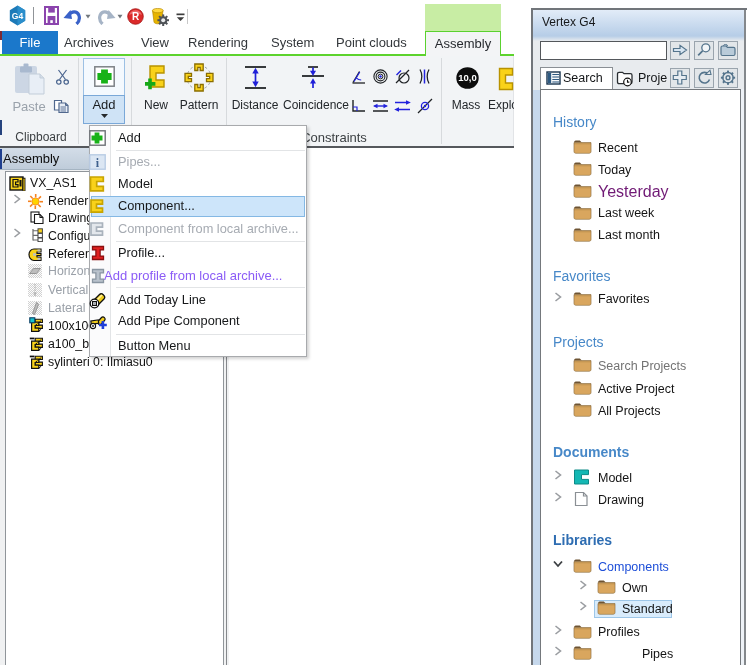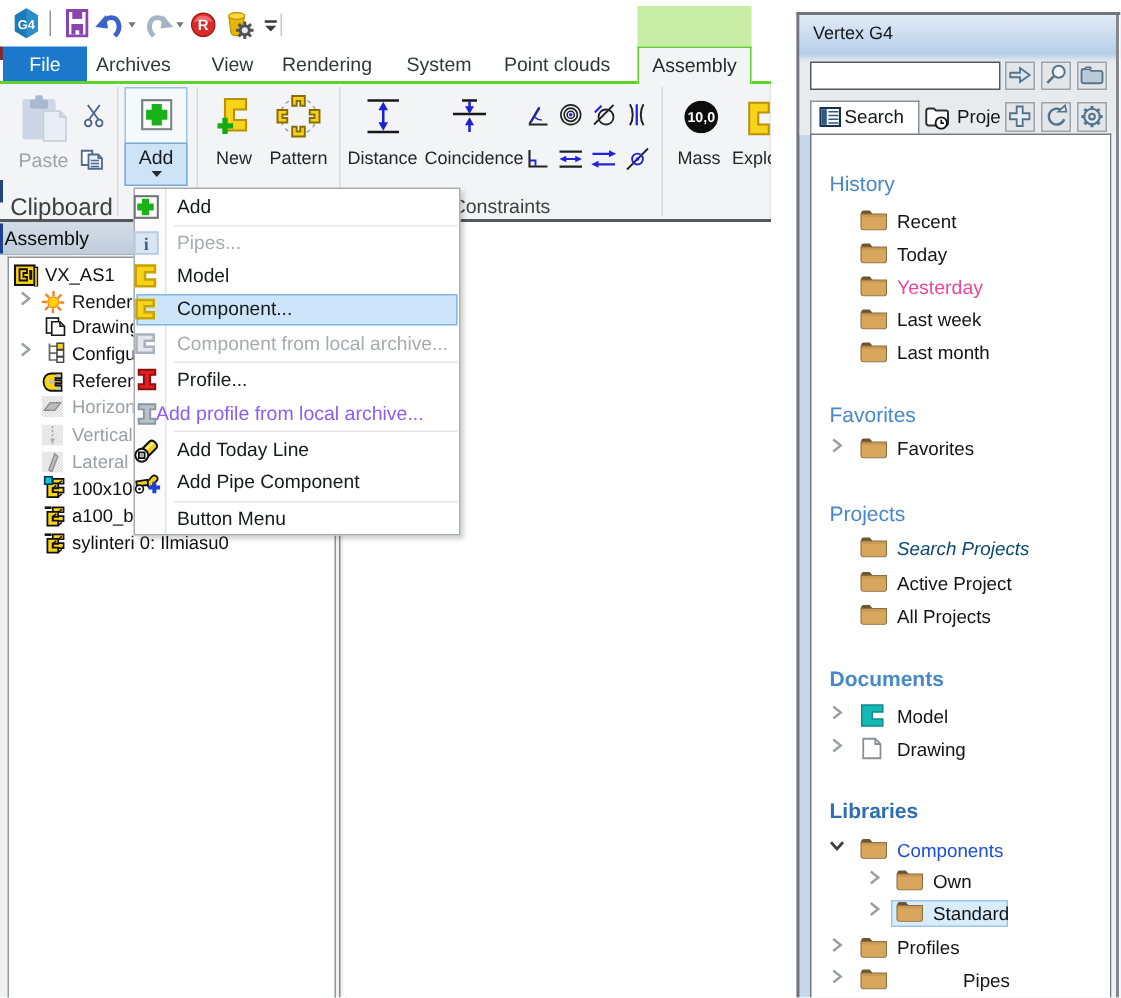--- a/index.html
+++ b/index.html
@@ -87,21 +87,21 @@
 
 <div class="a" style="left:0;top:56px;width:514px;height:90px;background:#f2f4f6;"></div>
 <div class="a" style="left:0;top:146px;width:514px;height:2px;background:#55585c;"></div>
 <div class="a" style="left:513px;top:56px;width:1px;height:90px;background:#e2e4e7;"></div>
 
 <div class="a" style="left:78px;top:58px;width:1px;height:86px;background:#d7dadd;"></div>
 <div class="a" style="left:131px;top:58px;width:1px;height:86px;background:#d7dadd;"></div>
 <div class="a" style="left:226px;top:58px;width:1px;height:86px;background:#d7dadd;"></div>
 <div class="a" style="left:441px;top:58px;width:1px;height:86px;background:#d7dadd;"></div>
 
-<div class="a lbl" style="left:1px;top:130px;width:80px;text-align:center;font-size:16px;">Clipboard</div>
+<div class="a lbl" style="left:1px;top:130px;width:80px;text-align:center;font-size:12px;">Clipboard</div>
 <div class="a lbl" style="left:279px;top:130px;width:110px;text-align:center;font-size:13px;">Constraints</div>
 
 <svg class="a" style="left:13px;top:62px;" width="33" height="34" viewBox="0 0 33 34">
  <rect x="2" y="4" width="22" height="27" rx="2" fill="#ccd6e4"></rect>
  <rect x="7" y="4.5" width="12" height="6" rx="1.2" fill="#a9b9cf"></rect>
  <rect x="10.5" y="1.5" width="5" height="4.5" rx="1" fill="#a9b9cf"></rect>
  <path d="M16,12 L27,12 L31,16 L31,32 L16,32 Z" fill="#e8eef6" stroke="#c2cdd9" stroke-width="1"></path>
  <path d="M27,12 L27,16 L31,16" fill="#d4dde8" stroke="#c2cdd9" stroke-width="1"></path>
 </svg>
 <div class="a" style="left:0px;top:99px;width:58px;text-align:center;color:#9aa2ab;font-size:13px;">Paste</div>
@@ -493,21 +493,21 @@
       <path d="M1,3.6 C1,2.4 1.6,1.4 2.8,1.4 L6.8,1.4 L8.8,3.6 z" fill="#6e5433"></path>
       <path d="M1,3.6 L18,3.6 C18,3.6 18,3.9 18,4.8 L18,12.5 C18,13.6 17.3,14.2 16.2,14.2 L2.8,14.2 C1.7,14.2 1,13.6 1,12.5 z" fill="#c99a55" stroke="#8d6f42" stroke-width="0.7"></path>
       <path d="M1.6,5.6 L17.4,5.6 L17.4,12.6 C17.4,13.4 17,13.8 16.2,13.8 L2.8,13.8 C2,13.8 1.6,13.4 1.6,12.6 z" fill="#d9a65e"></path>
     </svg>
 <div class="a" style="left:598px;top:161.8px;height:16px;line-height:16px;font-size:12.5px;color:#141414;white-space:nowrap;">Today</div>
 <svg class="a" style="left:573px;top:183px;" width="19" height="15" viewBox="0 0 19 15">
       <path d="M1,3.6 C1,2.4 1.6,1.4 2.8,1.4 L6.8,1.4 L8.8,3.6 z" fill="#6e5433"></path>
       <path d="M1,3.6 L18,3.6 C18,3.6 18,3.9 18,4.8 L18,12.5 C18,13.6 17.3,14.2 16.2,14.2 L2.8,14.2 C1.7,14.2 1,13.6 1,12.5 z" fill="#c99a55" stroke="#8d6f42" stroke-width="0.7"></path>
       <path d="M1.6,5.6 L17.4,5.6 L17.4,12.6 C17.4,13.4 17,13.8 16.2,13.8 L2.8,13.8 C2,13.8 1.6,13.4 1.6,12.6 z" fill="#d9a65e"></path>
     </svg>
-<div class="a" style="left:598px;top:183.5px;height:16px;line-height:16px;font-size:13px;color:#ec4899;white-space:nowrap;">Yesterday</div>
+<div class="a" style="left:598px;top:183.5px;height:16px;line-height:16px;font-size:16px;color:#701a75;white-space:nowrap;">Yesterday</div>
 <svg class="a" style="left:573px;top:205px;" width="19" height="15" viewBox="0 0 19 15">
       <path d="M1,3.6 C1,2.4 1.6,1.4 2.8,1.4 L6.8,1.4 L8.8,3.6 z" fill="#6e5433"></path>
       <path d="M1,3.6 L18,3.6 C18,3.6 18,3.9 18,4.8 L18,12.5 C18,13.6 17.3,14.2 16.2,14.2 L2.8,14.2 C1.7,14.2 1,13.6 1,12.5 z" fill="#c99a55" stroke="#8d6f42" stroke-width="0.7"></path>
       <path d="M1.6,5.6 L17.4,5.6 L17.4,12.6 C17.4,13.4 17,13.8 16.2,13.8 L2.8,13.8 C2,13.8 1.6,13.4 1.6,12.6 z" fill="#d9a65e"></path>
     </svg>
 <div class="a" style="left:598px;top:205.3px;height:16px;line-height:16px;font-size:12.5px;color:#141414;white-space:nowrap;">Last week</div>
 <svg class="a" style="left:573px;top:227px;" width="19" height="15" viewBox="0 0 19 15">
       <path d="M1,3.6 C1,2.4 1.6,1.4 2.8,1.4 L6.8,1.4 L8.8,3.6 z" fill="#6e5433"></path>
       <path d="M1,3.6 L18,3.6 C18,3.6 18,3.9 18,4.8 L18,12.5 C18,13.6 17.3,14.2 16.2,14.2 L2.8,14.2 C1.7,14.2 1,13.6 1,12.5 z" fill="#c99a55" stroke="#8d6f42" stroke-width="0.7"></path>
       <path d="M1.6,5.6 L17.4,5.6 L17.4,12.6 C17.4,13.4 17,13.8 16.2,13.8 L2.8,13.8 C2,13.8 1.6,13.4 1.6,12.6 z" fill="#d9a65e"></path>
@@ -520,21 +520,21 @@
       <path d="M1,3.6 C1,2.4 1.6,1.4 2.8,1.4 L6.8,1.4 L8.8,3.6 z" fill="#6e5433"></path>
       <path d="M1,3.6 L18,3.6 C18,3.6 18,3.9 18,4.8 L18,12.5 C18,13.6 17.3,14.2 16.2,14.2 L2.8,14.2 C1.7,14.2 1,13.6 1,12.5 z" fill="#c99a55" stroke="#8d6f42" stroke-width="0.7"></path>
       <path d="M1.6,5.6 L17.4,5.6 L17.4,12.6 C17.4,13.4 17,13.8 16.2,13.8 L2.8,13.8 C2,13.8 1.6,13.4 1.6,12.6 z" fill="#d9a65e"></path>
     </svg>
 <div class="a" style="left:598px;top:291.0px;height:16px;line-height:16px;font-size:12.5px;color:#141414;white-space:nowrap;">Favorites</div>
 <svg class="a" style="left:573px;top:357px;" width="19" height="15" viewBox="0 0 19 15">
       <path d="M1,3.6 C1,2.4 1.6,1.4 2.8,1.4 L6.8,1.4 L8.8,3.6 z" fill="#6e5433"></path>
       <path d="M1,3.6 L18,3.6 C18,3.6 18,3.9 18,4.8 L18,12.5 C18,13.6 17.3,14.2 16.2,14.2 L2.8,14.2 C1.7,14.2 1,13.6 1,12.5 z" fill="#c99a55" stroke="#8d6f42" stroke-width="0.7"></path>
       <path d="M1.6,5.6 L17.4,5.6 L17.4,12.6 C17.4,13.4 17,13.8 16.2,13.8 L2.8,13.8 C2,13.8 1.6,13.4 1.6,12.6 z" fill="#d9a65e"></path>
     </svg>
-<div class="a" style="left:598px;top:358.0px;height:16px;line-height:16px;font-size:12.5px;color:#0c4a6e;white-space:nowrap;font-style:italic;">Search Projects</div>
+<div class="a" style="left:598px;top:358.0px;height:16px;line-height:16px;font-size:12.5px;color:#737373;white-space:nowrap;">Search Projects</div>
 <svg class="a" style="left:573px;top:380px;" width="19" height="15" viewBox="0 0 19 15">
       <path d="M1,3.6 C1,2.4 1.6,1.4 2.8,1.4 L6.8,1.4 L8.8,3.6 z" fill="#6e5433"></path>
       <path d="M1,3.6 L18,3.6 C18,3.6 18,3.9 18,4.8 L18,12.5 C18,13.6 17.3,14.2 16.2,14.2 L2.8,14.2 C1.7,14.2 1,13.6 1,12.5 z" fill="#c99a55" stroke="#8d6f42" stroke-width="0.7"></path>
       <path d="M1.6,5.6 L17.4,5.6 L17.4,12.6 C17.4,13.4 17,13.8 16.2,13.8 L2.8,13.8 C2,13.8 1.6,13.4 1.6,12.6 z" fill="#d9a65e"></path>
     </svg>
 <div class="a" style="left:598px;top:380.6px;height:16px;line-height:16px;font-size:12.5px;color:#141414;white-space:nowrap;">Active Project</div>
 <svg class="a" style="left:573px;top:402px;" width="19" height="15" viewBox="0 0 19 15">
       <path d="M1,3.6 C1,2.4 1.6,1.4 2.8,1.4 L6.8,1.4 L8.8,3.6 z" fill="#6e5433"></path>
       <path d="M1,3.6 L18,3.6 C18,3.6 18,3.9 18,4.8 L18,12.5 C18,13.6 17.3,14.2 16.2,14.2 L2.8,14.2 C1.7,14.2 1,13.6 1,12.5 z" fill="#c99a55" stroke="#8d6f42" stroke-width="0.7"></path>
       <path d="M1.6,5.6 L17.4,5.6 L17.4,12.6 C17.4,13.4 17,13.8 16.2,13.8 L2.8,13.8 C2,13.8 1.6,13.4 1.6,12.6 z" fill="#d9a65e"></path>

